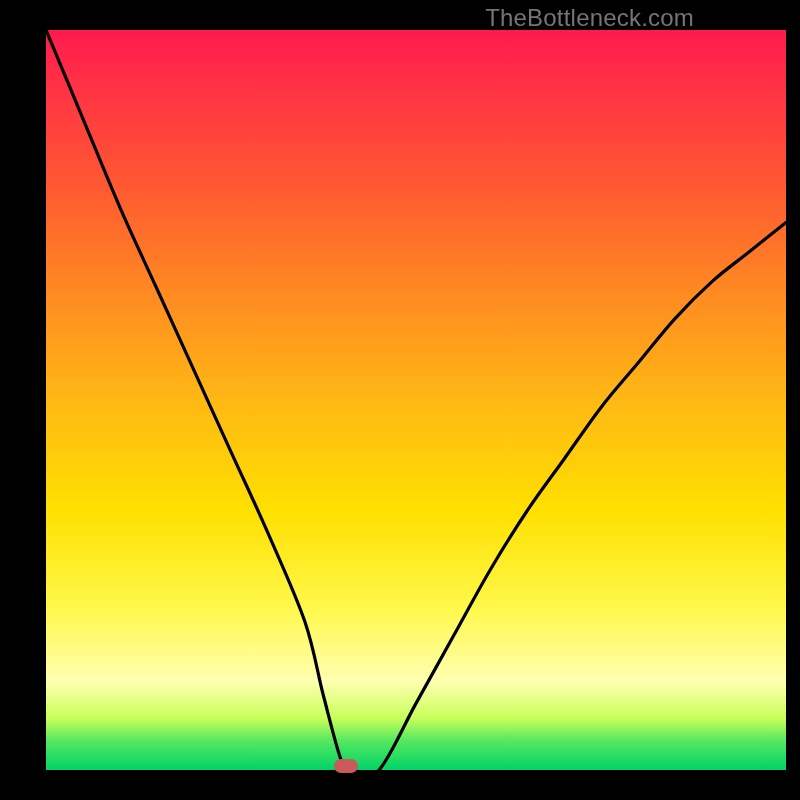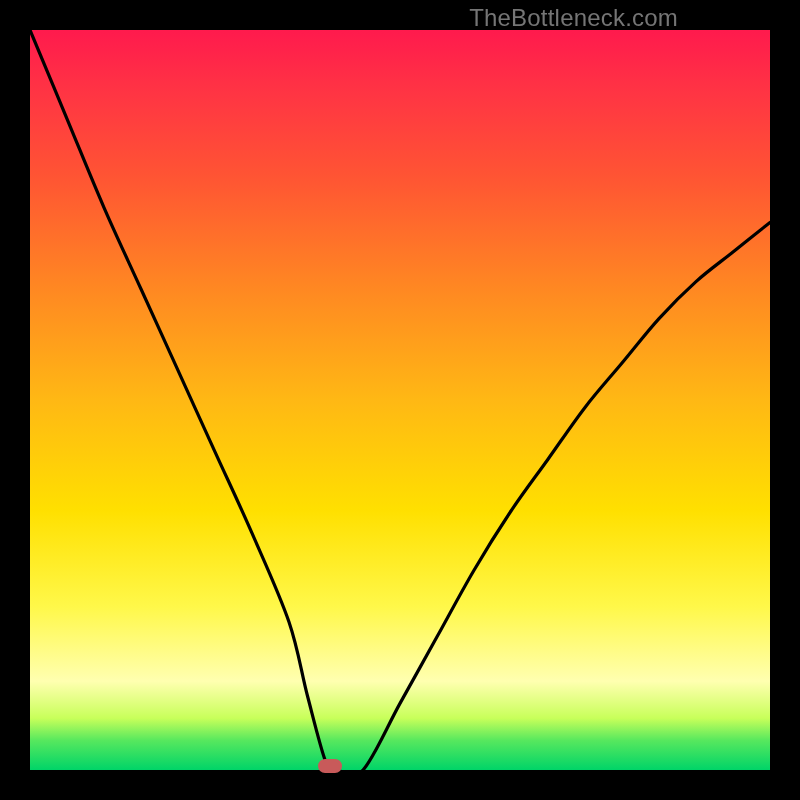--- a/index.html
+++ b/index.html
@@ -6,21 +6,21 @@
     margin: 0;
     padding: 0;
     width: 800px;
     height: 800px;
     background: #000;
     overflow: hidden;
     font-family: Arial, Helvetica, sans-serif;
   }
   .frame {
     position: absolute;
-    left: 0;
+    left: 16px;
     top: 0;
     width: 700px;
     height: 800px;
     background: #000;
   }
   .plot {
     position: absolute;
     left: 30px;
     top: 30px;
     width: 740px;

